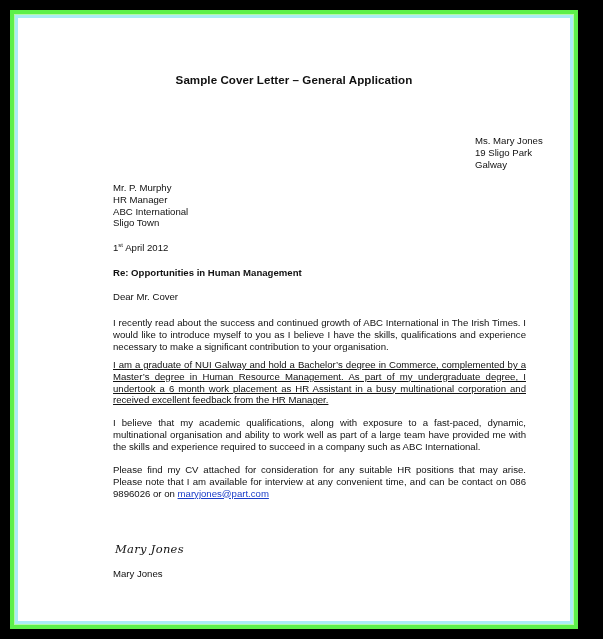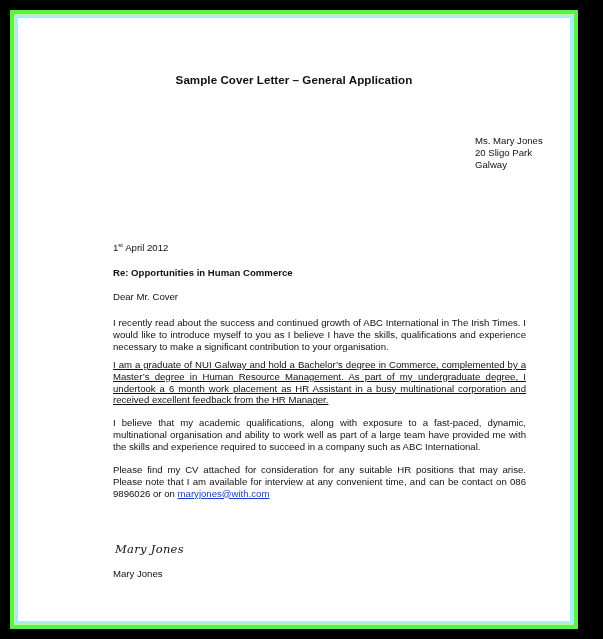--- a/index.html
+++ b/index.html
@@ -86,36 +86,42 @@
 <div class="frame">
   <div class="frame-green">
     <div class="frame-lightgreen">
       <div class="frame-blue">
         <div class="page">
 
           <div class="title">Sample Cover Letter – General Application</div>
 
           <div class="sender">
             <span class="block-line">Ms. Mary Jones</span>
-            <span class="block-line">20 Sligo Park</span>
+            <span class="block-line">19 Sligo Park</span>
             <span class="block-line">Galway</span>
           </div>
 
+          <div class="recipient">
+            <span class="block-line">Mr. P. Murphy</span>
+            <span class="block-line">HR Manager</span>
+            <span class="block-line">ABC International</span>
+            <span class="block-line">Sligo Town</span>
+          </div>
 
           <div class="date"><span>1</span><sup>st</sup><span> April 2012</span></div>
 
-          <div class="subject">Re: Opportunities in Human Commerce</div>
+          <div class="subject">Re: Opportunities in Human Management</div>
 
           <div class="salutation">Dear Mr. Cover</div>
 
           <div class="para p1">I recently read about the success and continued growth of ABC International in The Irish Times.  I would like to introduce myself to you as I believe I have the skills, qualifications and experience necessary to make a significant contribution to your organisation.</div>
           <div class="para p2">I am a graduate of NUI Galway and hold a Bachelor’s degree in Commerce, complemented by a Master’s degree in Human Resource Management.  As part of my undergraduate degree, I undertook a 6 month work placement as HR Assistant in a busy multinational corporation and received excellent feedback from the HR Manager.</div>
           <div class="para p3">I believe that my academic qualifications, along with exposure to a fast-paced, dynamic, multinational organisation and ability to work well as part of a large team have provided me with the skills and experience required to succeed in a company such as ABC International.</div>
 
-          <div class="para p4"><span>Please find my CV attached for consideration for any suitable HR positions that may arise.  Please note that I am available for interview at any convenient time, and can be contact on 086 9896026 or on </span><a class="email">maryjones@with.com</a></div>
+          <div class="para p4"><span>Please find my CV attached for consideration for any suitable HR positions that may arise.  Please note that I am available for interview at any convenient time, and can be contact on 086 9896026 or on </span><a class="email">maryjones@part.com</a></div>
 
 
           <div class="signature">Mary Jones</div>
 
           <div class="typed-name">Mary Jones</div>
 
         </div>
       </div>
     </div>
   </div>

